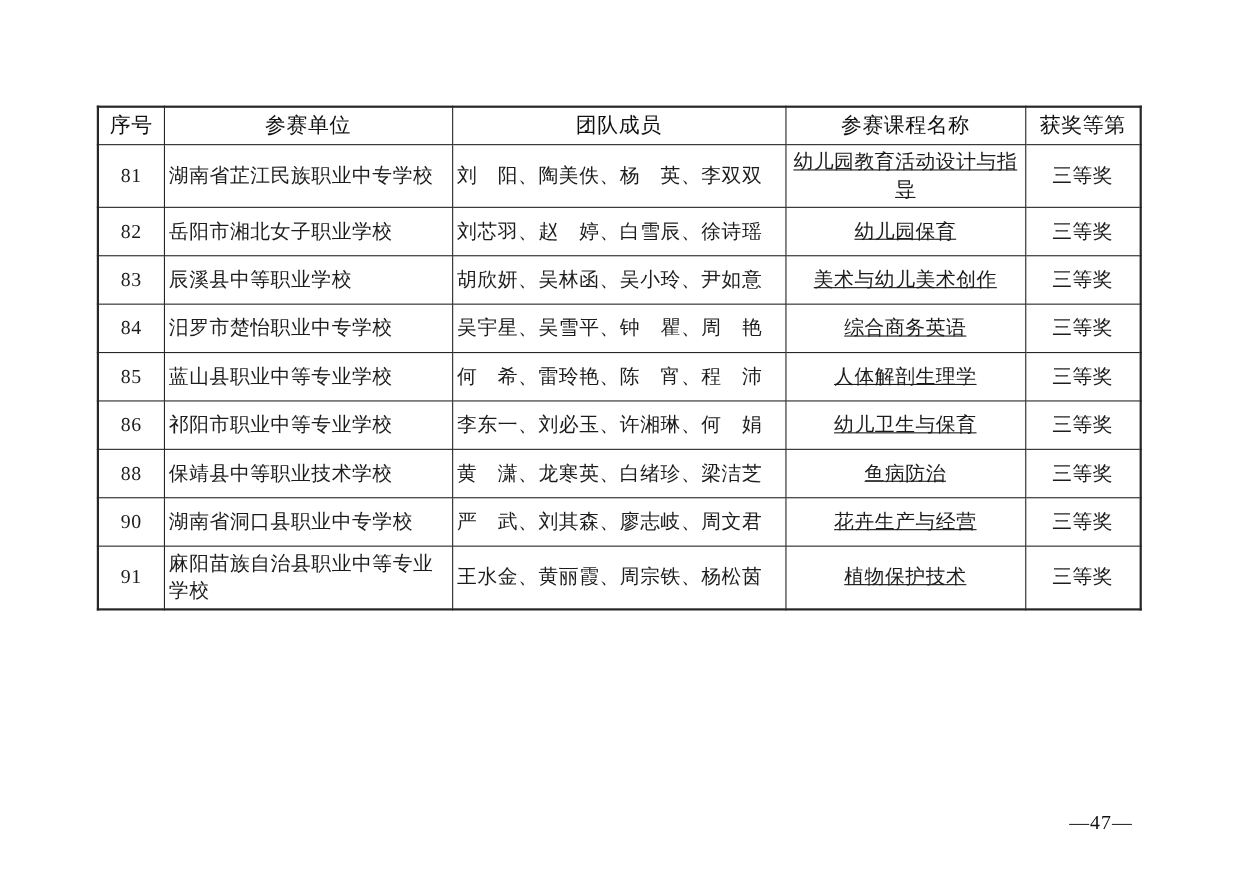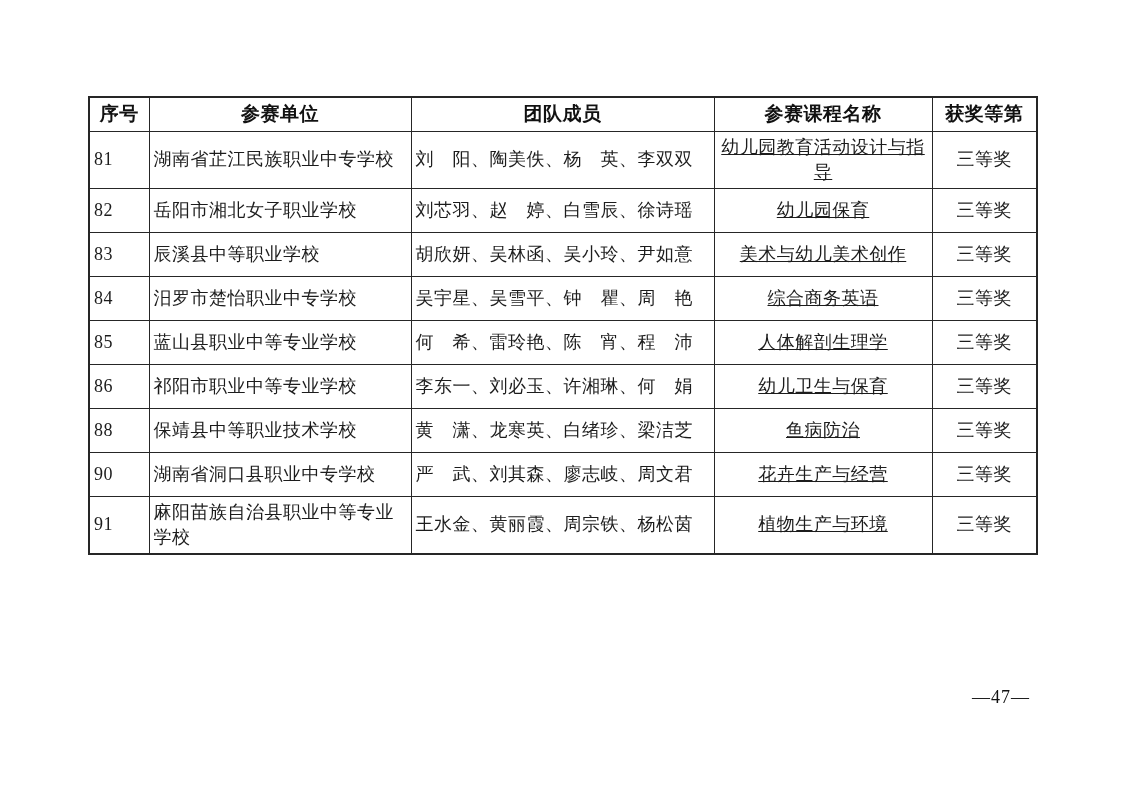--- a/index.html
+++ b/index.html
@@ -32,36 +32,37 @@
   }
   table.award-table th,
   table.award-table td {
     border: 1px solid #262626;
     vertical-align: middle;
     overflow: hidden;
   }
   table.award-table th {
     height: 34px;
     font-family: "Liberation Sans", "DejaVu Sans", sans-serif;
-    font-weight: bold;
+    font-weight: normal;
     font-size: 19px;
     text-align: center;
     padding: 2px 2px;
     letter-spacing: 0.5px;
     color: #111111;
   }
   table.award-table td {
     height: 44px;
     font-size: 18px;
     line-height: 25px;
     letter-spacing: 0.5px;
     padding: 3px 4px;
     word-break: break-all;
   }
   td.c-no {
+    text-align: center;
     font-size: 17px;
     letter-spacing: 0;
   }
   td.c-unit {
     text-align: left;
     padding-left: 10px;
     padding-right: 6px;
   }
   td.c-members {
     text-align: left;
@@ -72,21 +73,21 @@
     text-align: center;
     padding-left: 8px;
     padding-right: 20px;
     text-decoration: underline;
   }
   td.c-award {
     text-align: center;
   }
   .page-footer {
     position: absolute;
-    top: 687px;
+    top: 738px;
     right: 92px;
     font-size: 18px;
     letter-spacing: 1px;
     color: #111111;
     font-family: "Liberation Serif", "DejaVu Serif", serif;
     text-align: right;
   }
 </style>
 </head>
 <body>
@@ -175,21 +176,21 @@
     <td class="c-unit">湖南省洞口县职业中专学校</td>
     <td class="c-members">严　武、刘其森、廖志岐、周文君</td>
     <td class="c-course">花卉生产与经营</td>
     <td class="c-award">三等奖</td>
   </tr>
 
   <tr>
     <td class="c-no">91</td>
     <td class="c-unit">麻阳苗族自治县职业中等专业学校</td>
     <td class="c-members">王水金、黄丽霞、周宗铁、杨松茵</td>
-    <td class="c-course">植物生产与环境</td>
+    <td class="c-course">植物保护技术</td>
     <td class="c-award">三等奖</td>
   </tr>
 
 </tbody>
     </table>
   </div>
 
   <div class="page-footer">—47—</div>
 
 </div>

